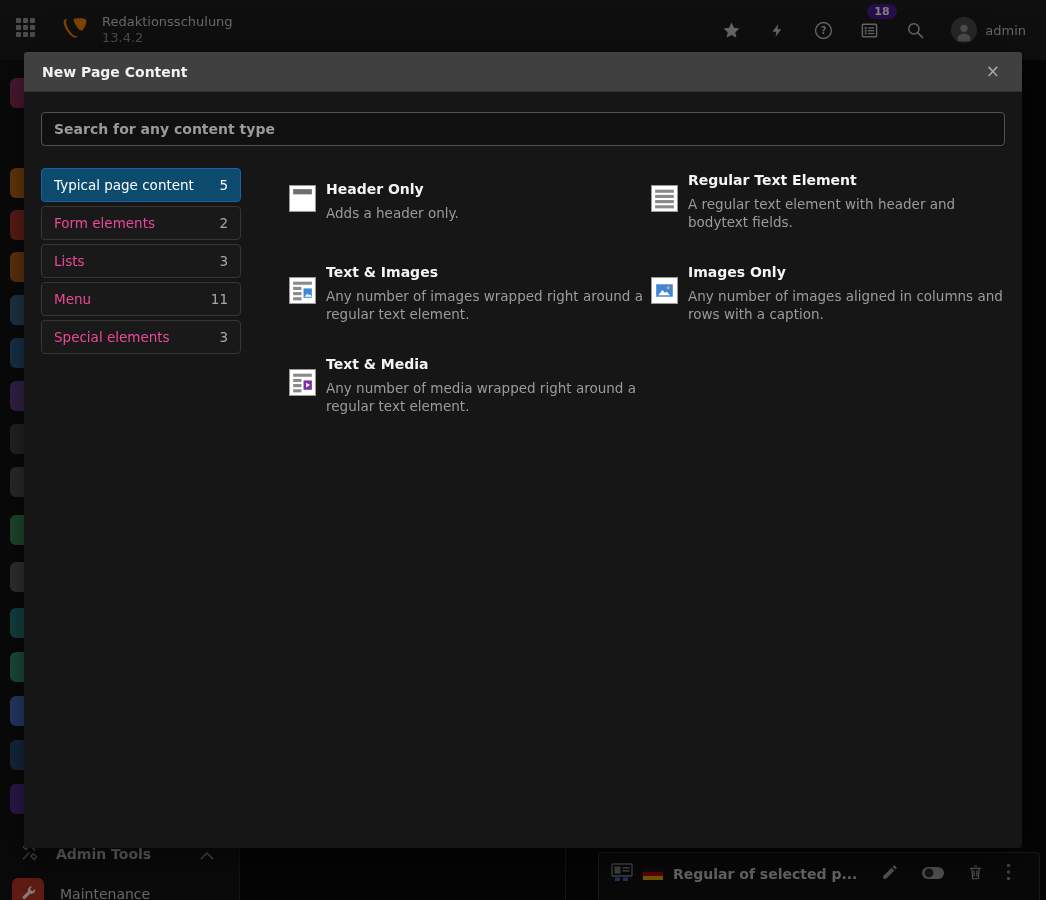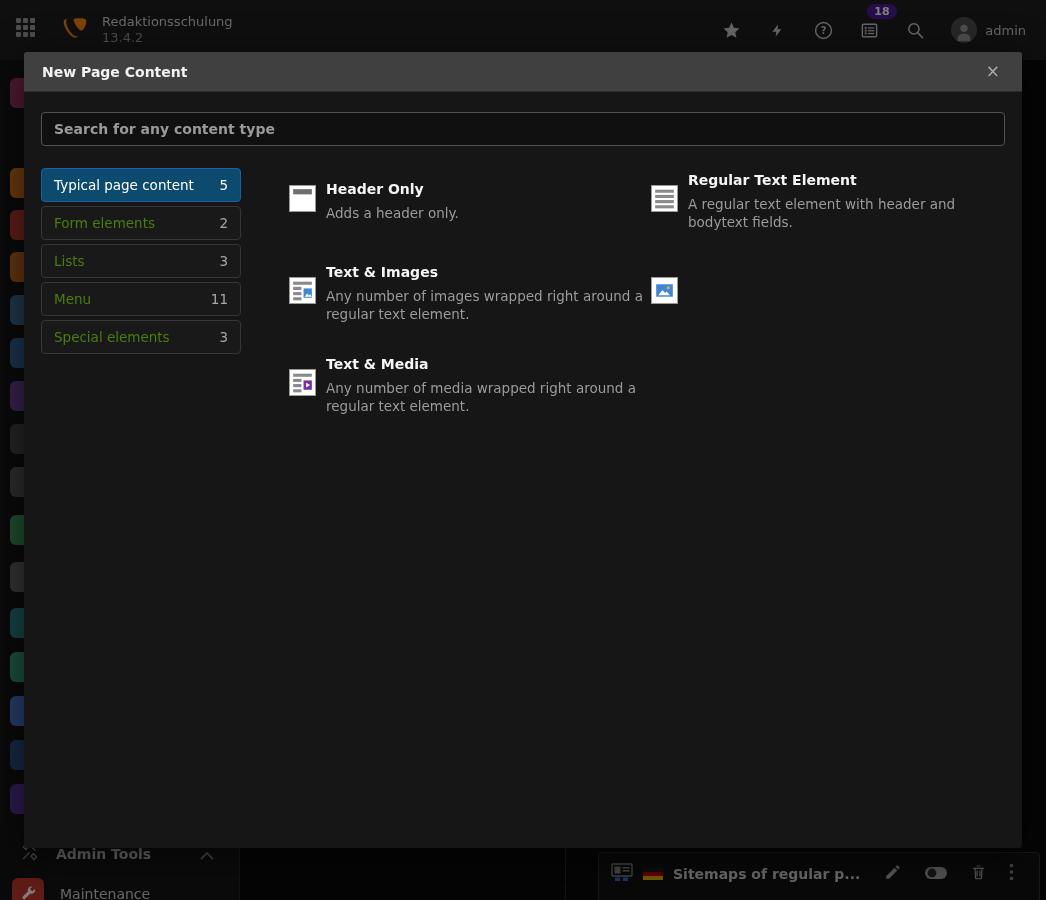--- a/index.html
+++ b/index.html
@@ -59,21 +59,21 @@
   .modal-close { color:#aaa; font-size:17px; cursor:pointer; background:none; border:none;
     font-family:inherit; line-height:1; padding:4px; }
   .modal-body { flex:1; padding:20px 17px; overflow:hidden; }
   .search-input { width:100%; height:34px; background:#101010; border:1px solid #525252;
     border-radius:4px; color:#ddd; padding:0 12px; font-size:14px; font-family:inherit; outline:none;font-weight:bold; }
   .search-input::placeholder { color:#9a9a9a; }
   .modal-cols { display:flex; margin-top:22px; align-items:flex-start; }
   .tabs { width:200px; flex:none; display:flex; flex-direction:column; gap:4px; }
   .tab { height:34px; border-radius:4px; background:#191919; border:1px solid #363636;
     display:flex; align-items:center; padding:0 12px; cursor:pointer; }
-  .tab-label { color:#4d7c0f; font-size:13.5px; flex:1; }
+  .tab-label { color:#ec4899; font-size:13.5px; flex:1; }
   .tab-count { color:#a8a8a8; font-size:13.5px; }
   .tab.active { background:#0c4a6e; border-color:#1e60a8; }
   .tab.active .tab-label, .tab.active .tab-count { color:#fff; }
   .items-grid { flex:1; margin-left:48px; display:grid; grid-template-columns:1fr 1fr;
     column-gap:8px; row-gap:28px; align-items:start; }
   .item { display:flex; gap:10px; cursor:pointer; min-height:64px;align-items:center; }
   .item-ic { flex:none; }
   .item-title { color:#f5f5f5; font-size:14px; font-weight:bold; margin:2px 0 7px; }
   .item-desc { color:#9b9b9b; font-size:13.5px; line-height:18px; max-width:345px; }
 </style>
@@ -207,21 +207,21 @@
             <rect x="11.5" y="7" width="7" height="1.6" fill="#8a8a8a"></rect>
             <rect x="4" y="14.5" width="5" height="3.5" fill="#3a6ad4"></rect>
             <rect x="12" y="14.5" width="5" height="3.5" fill="#3a6ad4"></rect>
           </svg>
       </span>
       <span class="flag">
         <i style="background:#1a1a1a;"></i>
           <i style="background:#cc0000;"></i>
           <i style="background:#e8b800;"></i>
       </span>
-      <span class="ce-title">Sitemaps of regular p...</span>
+      <span class="ce-title">Regular of selected p...</span>
       <span class="ce-actions">
         <span>
           <svg width="18" height="18" viewBox="0 0 24 24">
               <path d="M3 17.3V21h3.7L17.8 9.9l-3.7-3.7L3 17.3zM20.7 7a1 1 0 0 0 0-1.4l-2.3-2.3a1 1 0 0 0-1.4 0l-1.8 1.8 3.7 3.7L20.7 7z" fill="#b0b0b0"></path>
             </svg>
         </span>
         <span>
           <svg width="24" height="14" viewBox="0 0 24 14">
               <rect x="1" y="1" width="22" height="12" rx="6" fill="#a8a8a8"></rect>
               <circle cx="8" cy="7" r="4.4" fill="#2a2a2a"></circle>
@@ -327,20 +327,24 @@
 
           <div class="item">
             <span class="item-ic">
               <svg width="27" height="27" viewBox="0 0 26 26">
                   <rect x="0.5" y="0.5" width="25" height="25" fill="#fff" stroke="#9a9a9a"></rect>
                   <rect x="5" y="7" width="16" height="12" fill="#3f87d6"></rect>
                   <path d="M7 17.5l4-5 2.6 3 1.4-1.6 3.4 3.6z" fill="#fff"></path>
                   <circle cx="16.6" cy="10.4" r="1.5" fill="#f0a830"></circle>
                 </svg>
             </span>
+            <div>
+              <div class="item-title">Images Only</div>
+              <div class="item-desc">Any number of images aligned in columns and rows with a caption.</div>
+            </div>
           </div>
 
           <div class="item">
             <span class="item-ic">
               <svg width="27" height="27" viewBox="0 0 26 26">
                   <rect x="0.5" y="0.5" width="25" height="25" fill="#fff" stroke="#9a9a9a"></rect>
                   <rect x="4" y="4.5" width="18" height="3" fill="#8a8a8a"></rect>
                   <rect x="4" y="9.5" width="8" height="3" fill="#8a8a8a"></rect>
                   <rect x="4" y="14.5" width="8" height="3" fill="#8a8a8a"></rect>
                   <rect x="4" y="19.5" width="8" height="3" fill="#8a8a8a"></rect>

